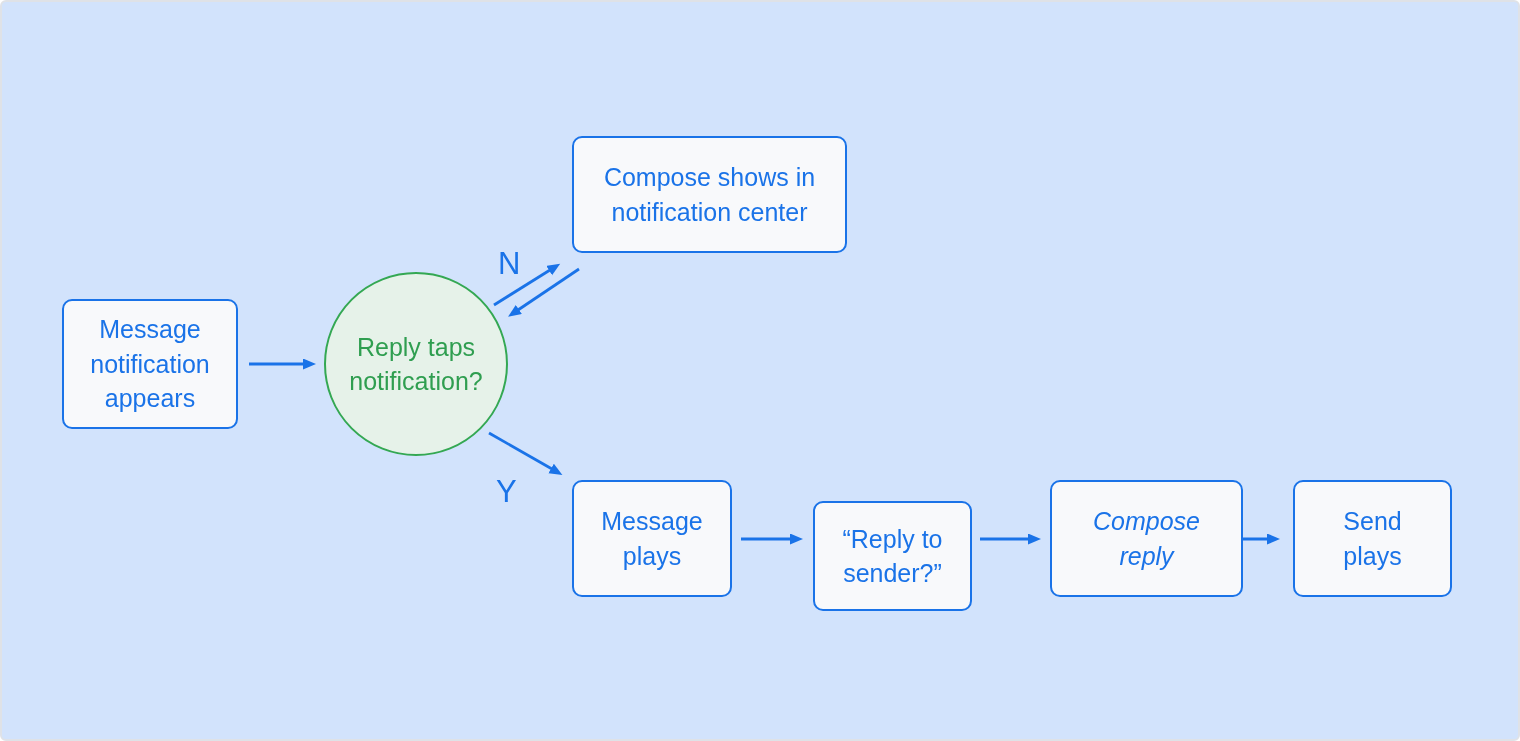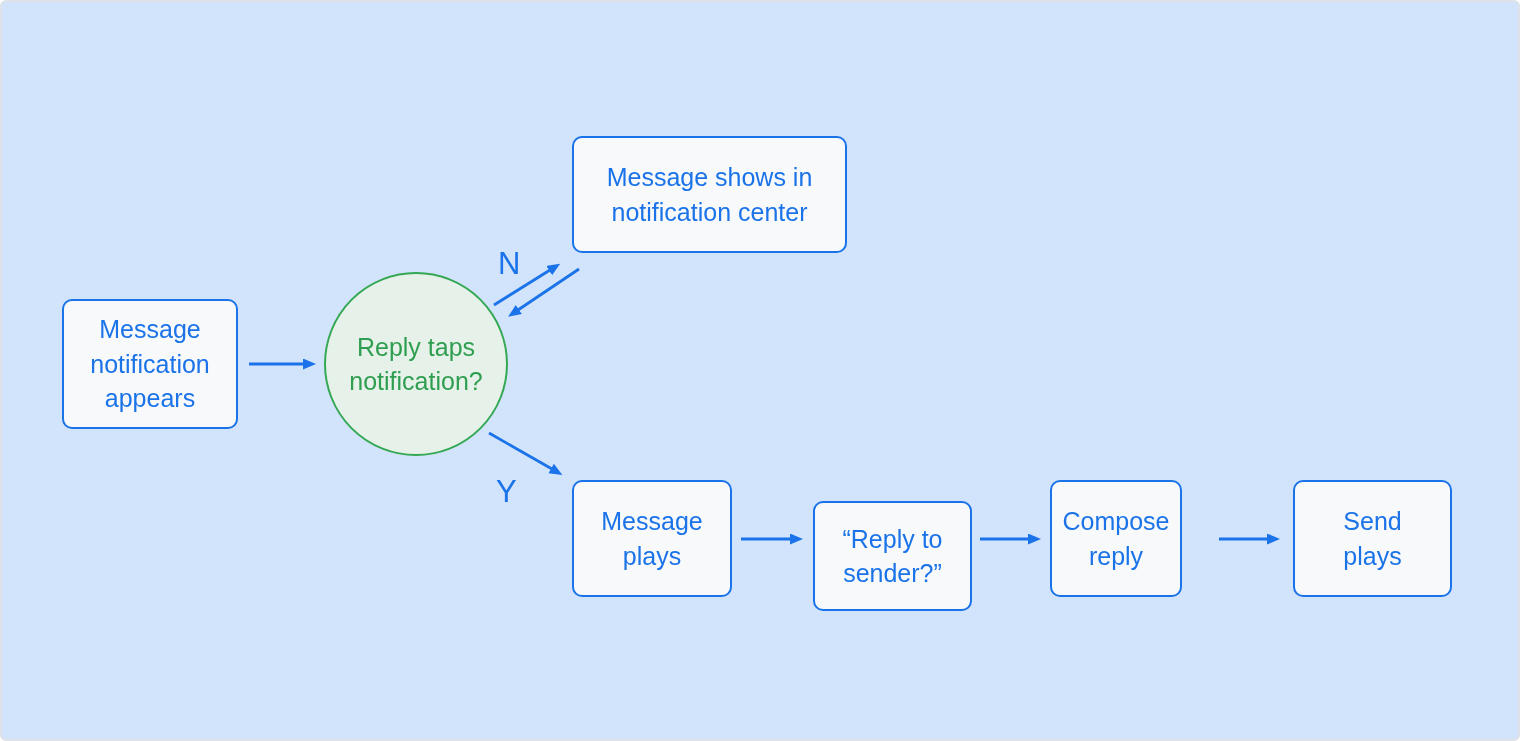--- a/index.html
+++ b/index.html
@@ -79,30 +79,30 @@
     <line x1="1217" y1="537" x2="1266" y2="537" marker-end="url(#arrowhead)"></line>
   </svg>
 
   <div class="node box" style="left:60px; top:297px; width:176px; height:130px;">Message
 notification
 appears</div>
 
   <div class="node decision" style="left:322px; top:270px; width:184px; height:184px;">Reply taps
 notification?</div>
 
-  <div class="node box" style="left:570px; top:134px; width:275px; height:117px;">Message shows in
+  <div class="node box" style="left:570px; top:134px; width:275px; height:117px;">Compose shows in
 notification center</div>
 
   <div class="node box" style="left:570px; top:478px; width:160px; height:117px;">Message
 plays</div>
 
   <div class="node box" style="left:811px; top:478px; width:159px; height:110px;margin-top:21px;">“Reply to
 sender?”</div>
 
-  <div class="node box" style="left:1048px; top:478px; width:132px; height:117px;">Compose
+  <div class="node box" style="left:1048px; top:478px; width:193px; height:117px;font-style:italic;">Compose
 reply</div>
 
   <div class="node box" style="left:1291px; top:478px; width:159px; height:117px;">Send
 plays</div>
 
   <div class="edge-label" style="left:496px; top:246px;">N</div>
 
   <div class="edge-label" style="left:494px; top:474px;">Y</div>
 
 </div>

